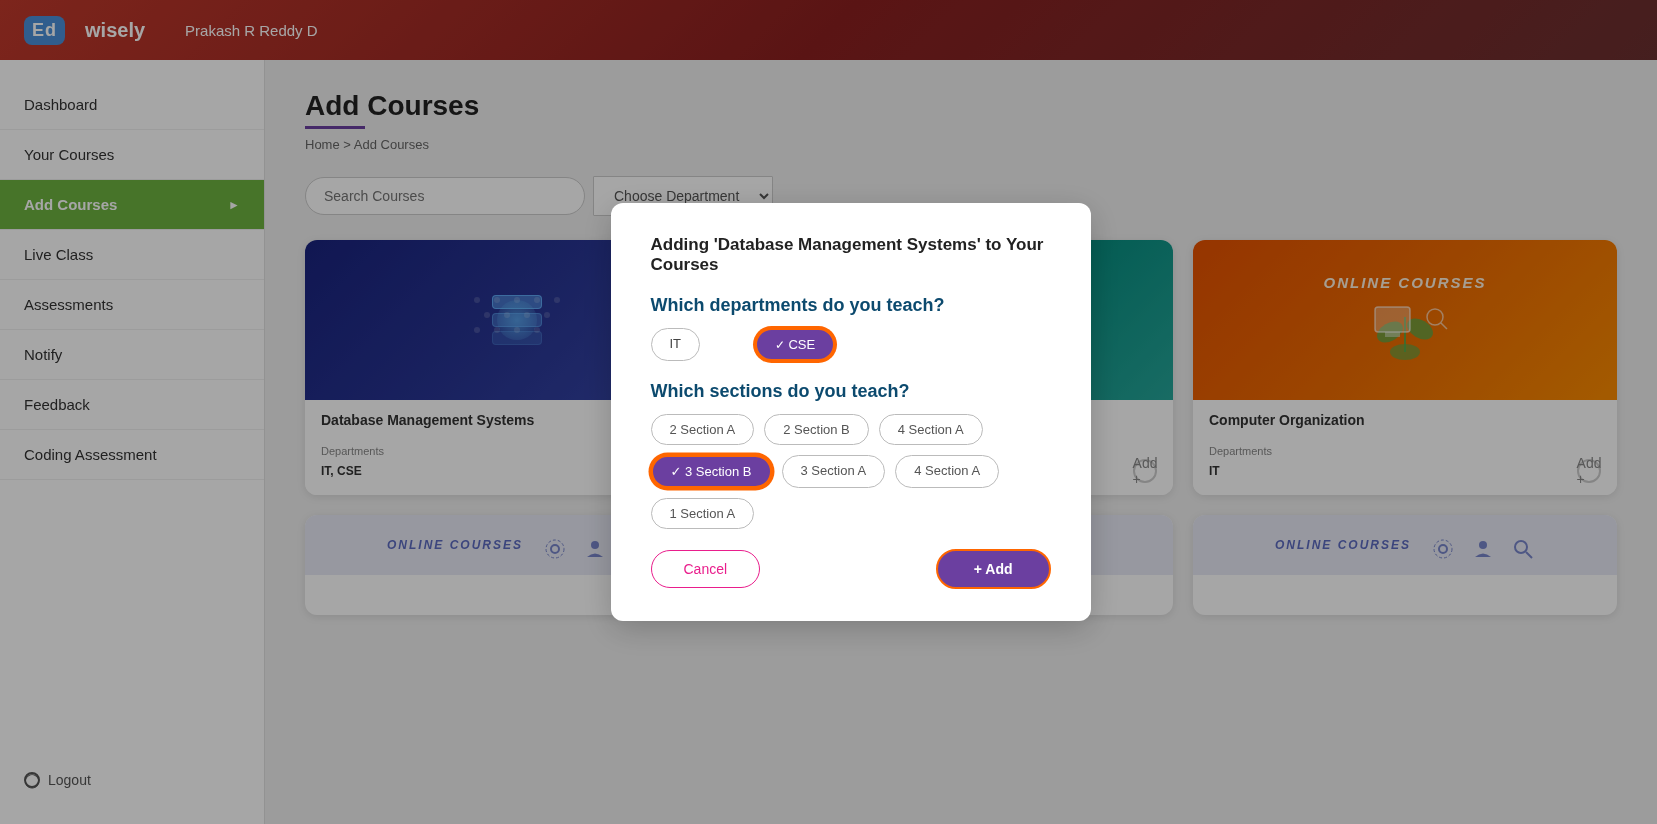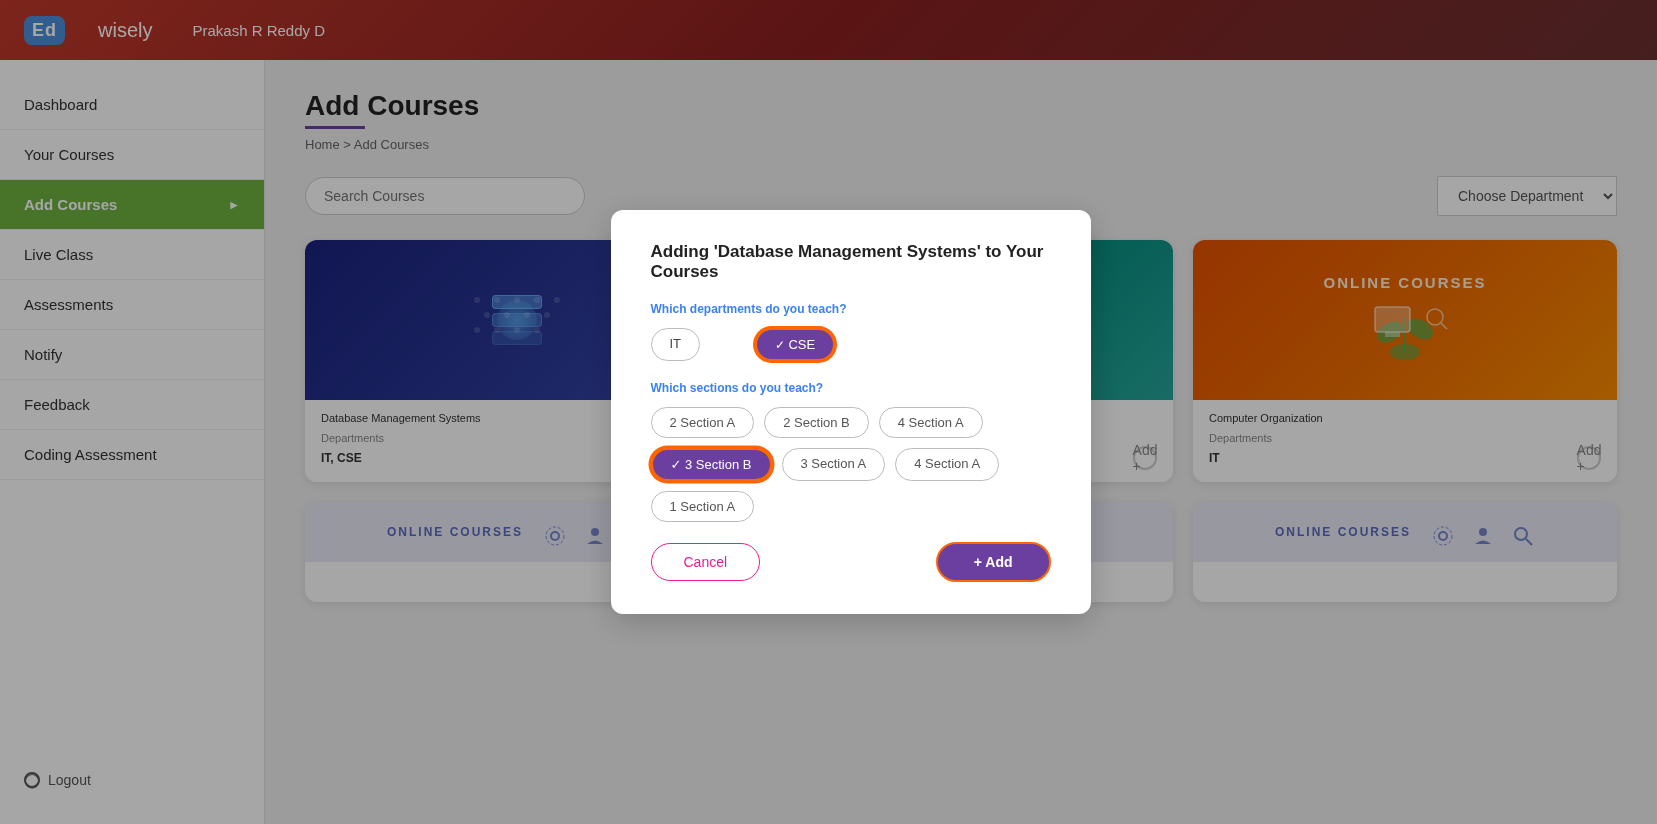--- a/index.html
+++ b/index.html
@@ -19,22 +19,21 @@
       border-radius: 8px;
       padding: 4px 8px;
       font-weight: bold;
       color: white;
       font-size: 18px;
       letter-spacing: 1px;
     }
     .logo-text {
       color: white;
       font-size: 20px;
-      font-weight: 400;
-      margin-left: 13px;
+      font-weight: 700;
     }
     .header-user {
       color: white;
       font-size: 15px;
       margin-left: 20px;
     }
 
     
     .layout {
       display: flex;
@@ -109,22 +108,23 @@
     .breadcrumb {
       font-size: 13px;
       color: #666;
       margin-bottom: 24px;
     }
 
     
     .search-row {
       display: flex;
       align-items: center;
-      justify-content: space-between;
+      justify-content: flex-start;
       margin-bottom: 24px;
+      gap: 8px;
     }
     .search-input {
       padding: 10px 18px;
       border: 1px solid #ccc;
       border-radius: 24px;
       font-size: 14px;
       width: 280px;
       outline: none;
     }
     .dept-select {
@@ -171,31 +171,32 @@
       font-weight: 600;
       letter-spacing: 1px;
       text-transform: uppercase;
     }
     .online-courses-label {
       font-size: 15px;
       font-weight: 700;
       letter-spacing: 2px;
       color: #5c6bc0;
       text-align: left;
+      font-style: italic;
     }
 
     .card-footer {
       padding: 12px 16px;
       background: white;
     }
     .card-course-name {
-      font-size: 11px;
-      font-weight: 400;
+      font-size: 14px;
+      font-weight: 700;
       color: #333;
-      margin-bottom: 8px;
+      margin-bottom: 17px;
     }
     .card-departments {
       font-size: 11px;
       color: #888;
       margin-bottom: 2px;
     }
     .card-dept-values {
       font-size: 12px;
       color: #333;
       font-weight: 600;
@@ -258,23 +259,23 @@
       box-shadow: 0 8px 32px rgba(0,0,0,0.2);
       position: relative;
     }
     .modal-title {
       font-size: 17px;
       font-weight: 600;
       color: #222;
       margin-bottom: 20px;
     }
     .modal-section-label {
-      font-size: 12px;
+      font-size: 18px;
       font-weight: 600;
-      color: #3b82f6;
+      color: #0c4a6e;
       margin-bottom: 12px;
     }
     .chips-row {
       display: flex;
       flex-wrap: wrap;
       gap: 10px;
       margin-bottom: 20px;
     }
     .chip {
       padding: 7px 18px;

